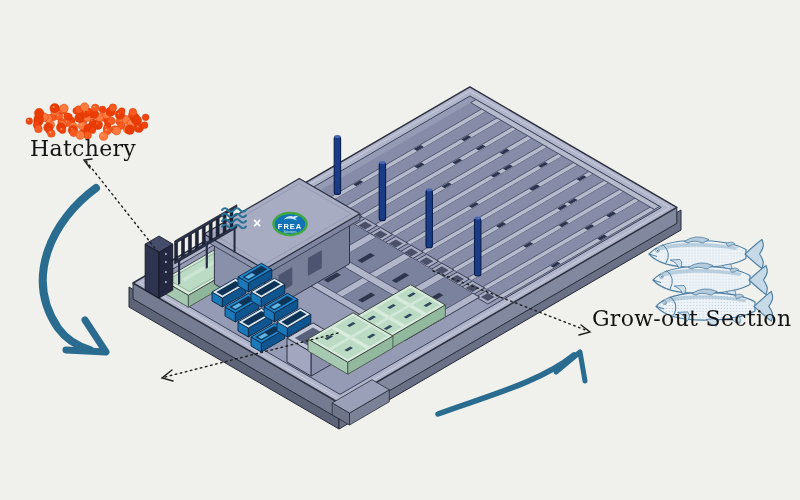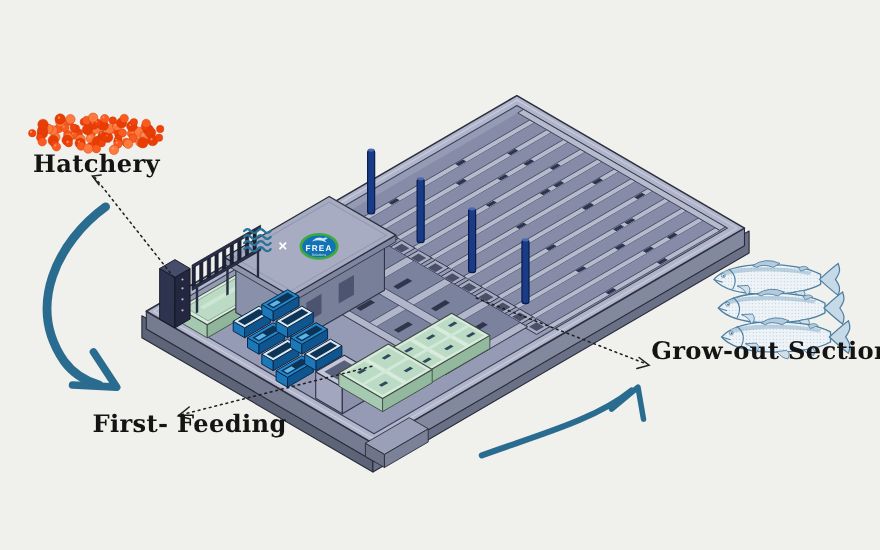--- a/index.html
+++ b/index.html
@@ -1,19 +1,19 @@
 <!DOCTYPE html>
 <html><head>
 <meta charset="utf-8">
 <style>
   html,body{margin:0;padding:0;background:#d8d9d5;}
   .stage{position:relative;width:800px;height:500px;background:#f0f1ec;overflow:hidden;
          font-family:"Liberation Sans",sans-serif;}
   .stage svg{position:absolute;inset:0;}
-  .label{position:absolute;font-family:"DejaVu Serif",serif;font-weight:700;
+  .label{position:absolute;font-family:"DejaVu Serif",serif;font-weight:400;
          font-size:22px;line-height:1.2;color:#141414;white-space:nowrap;letter-spacing:.3px;}
   #lbl-hatchery{left:30px;top:136px;}
   #lbl-firstfeeding{left:84px;top:373px;}
   #lbl-growout{left:592px;top:306px;}
   svg text{font-family:"Liberation Sans",sans-serif;}
   .frea-name{font-weight:bold;letter-spacing:1px;}
 </style>
 </head>
 <body>
 
@@ -417,15 +417,14 @@
   </g>
 
   <g>
     <use href="#salmon" transform="translate(646,237)"></use>
     <use href="#salmon" transform="translate(650,263)"></use>
     <use href="#salmon" transform="translate(653,289) scale(1.02)"></use>
   </g>
 </svg>
 
 <div class="label" id="lbl-hatchery">Hatchery</div>
-<div class="label" id="lbl-firstfeeding">First- Feeding</div>
 <div class="label" id="lbl-growout">Grow-out Section</div>
 </div>
 
 </body></html>

